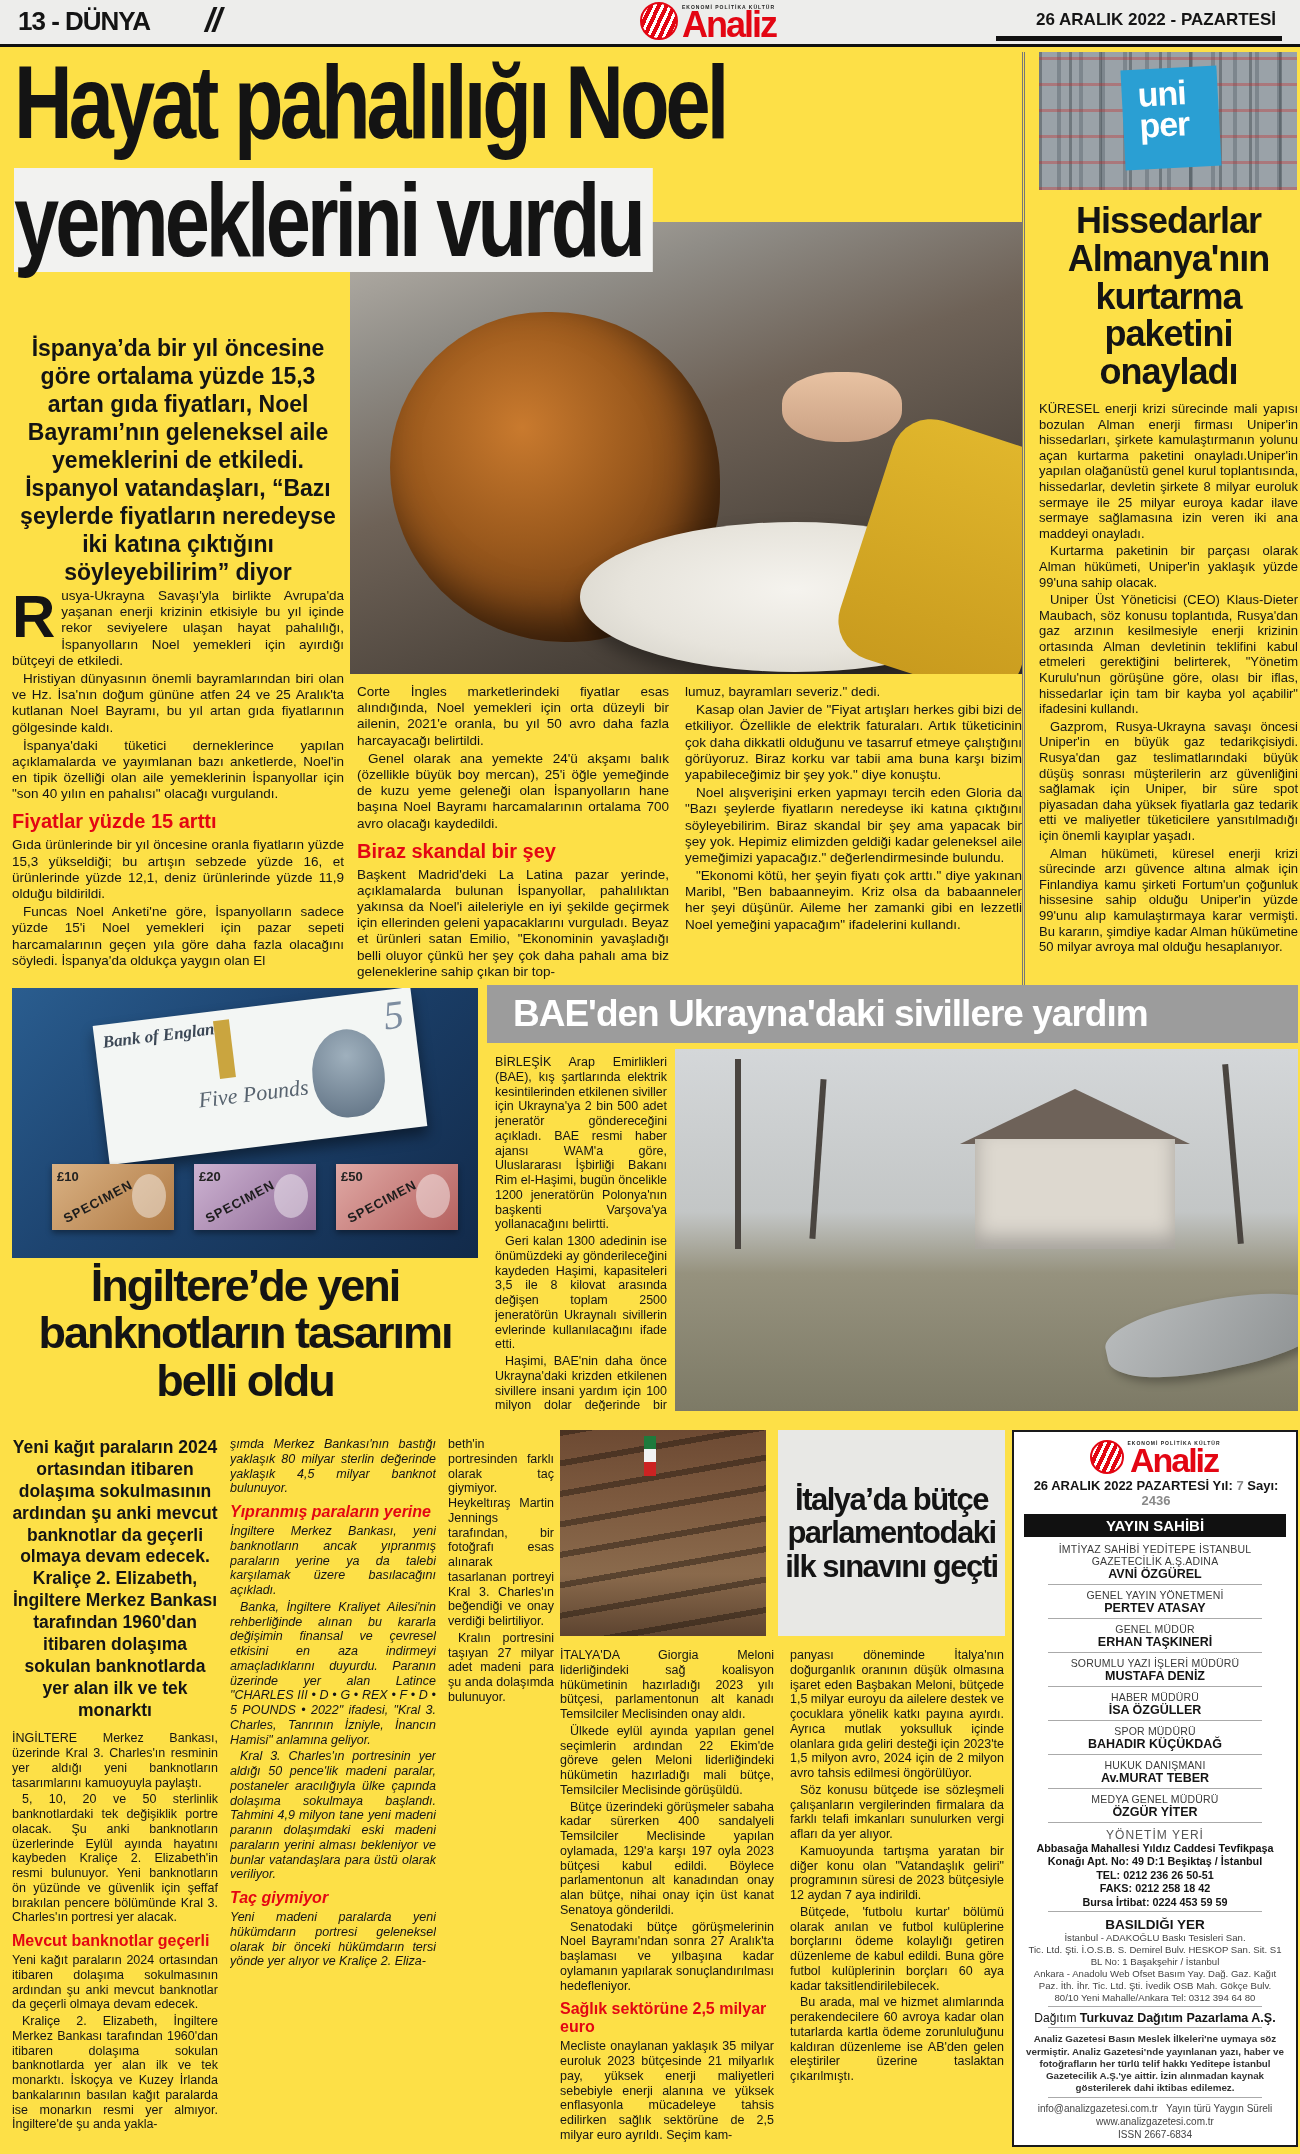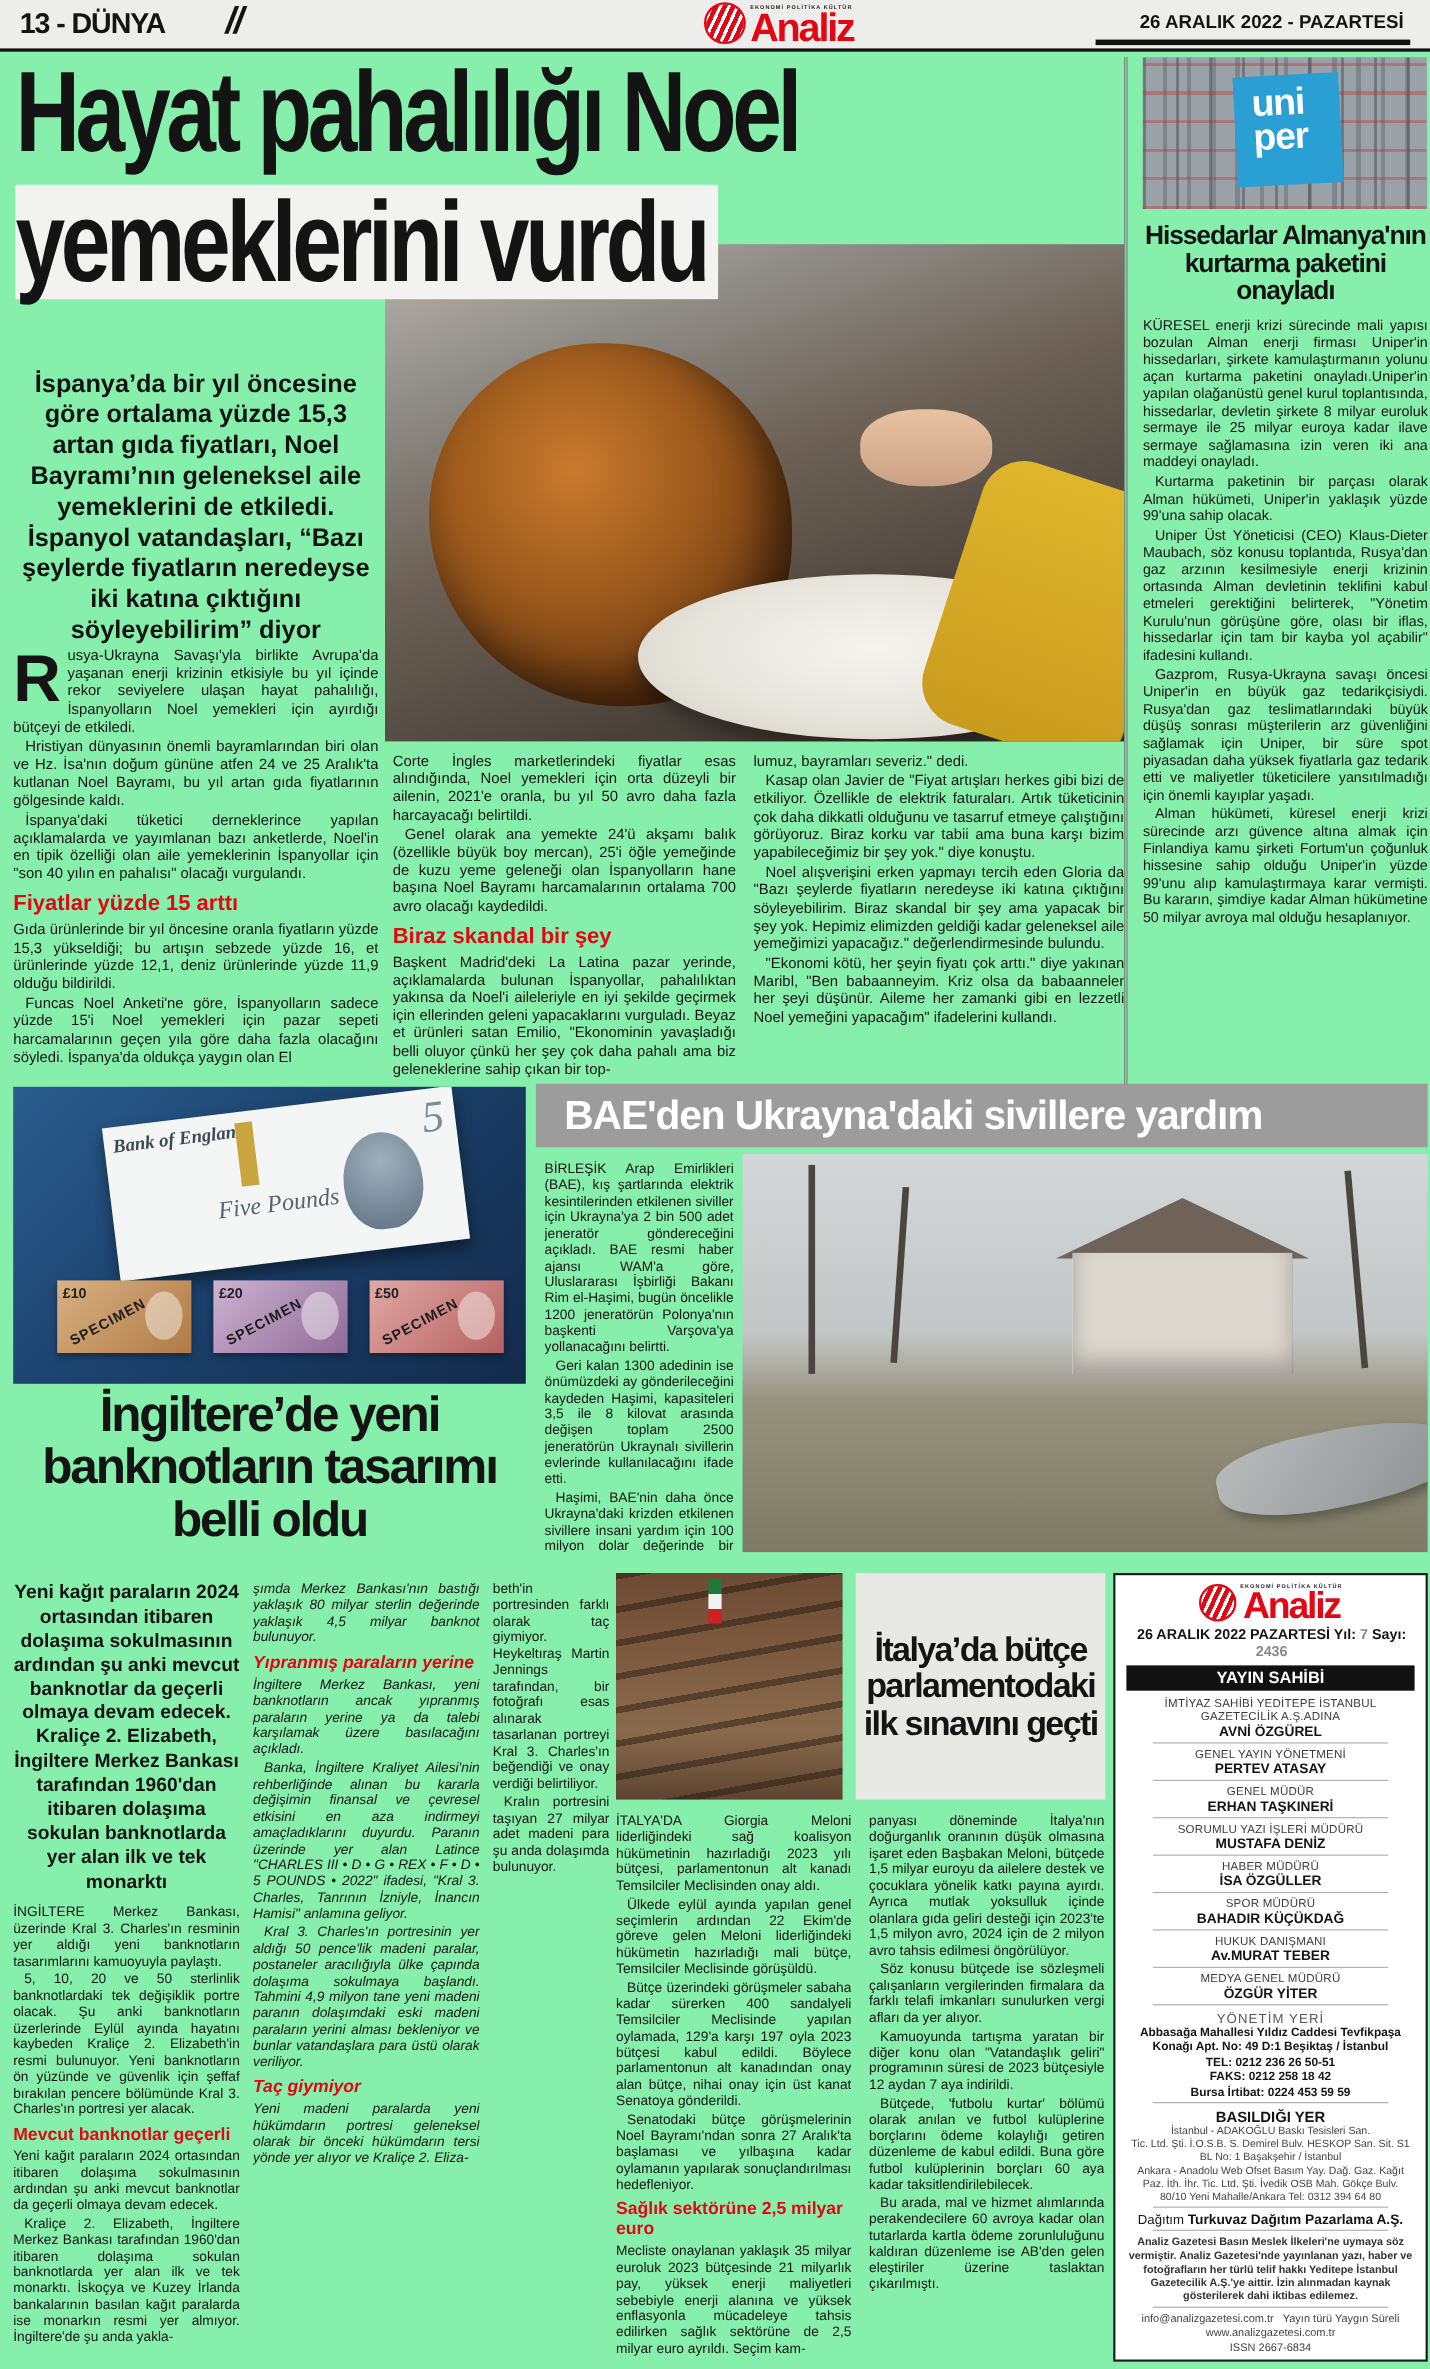--- a/index.html
+++ b/index.html
@@ -1,16 +1,16 @@
 <!DOCTYPE html>
 <html lang="tr"><head>
 <meta charset="utf-8">
 <style>
   html,body{margin:0;padding:0;background:#e8e8e6;}
-  .page{position:relative;width:1300px;height:2154px;background:#86efac;
+  .page{position:relative;width:1300px;height:2154px;background:#fde047;
         font-family:"Liberation Sans",sans-serif;color:#141414;overflow:hidden;}
   
   .hdr{position:absolute;left:0;top:0;width:1300px;height:44px;background:#ededeb;
        border-bottom:3px solid #111;}
   .hdr-left{position:absolute;left:18px;top:6px;font-size:26px;font-weight:700;letter-spacing:-1px;}
   .hdr-slashes{position:absolute;left:205px;top:0px;font-size:34px;font-weight:700;font-style:italic;letter-spacing:-2px;}
   .brand{position:absolute;left:640px;top:2px;display:flex;align-items:flex-end;}
   .globe{width:34px;height:34px;border-radius:50%;
          background:repeating-linear-gradient(115deg,#e30613 0 4px,#ffffff 4px 7px);
          border:2px solid #e30613;margin-right:4px;}
@@ -53,21 +53,21 @@
         border-left:3px double #777;padding-left:14px;box-sizing:border-box;overflow:hidden;}
   .uniphoto{position:relative;width:258px;height:138px;overflow:hidden;
             background:repeating-linear-gradient(90deg,#9aa2a8 0 18px,#7d868d 18px 22px),
                        linear-gradient(180deg,#aab2b8,#6d767d);}
   .unigrid{position:absolute;inset:0;background:
      repeating-linear-gradient(0deg,rgba(200,40,40,.35) 0 3px,transparent 3px 26px),
      repeating-linear-gradient(90deg,rgba(60,70,75,.45) 0 3px,transparent 3px 30px);}
   .unisign{position:absolute;left:84px;top:16px;width:96px;height:100px;background:#2a9fd3;
            color:#fff;font-weight:700;font-size:34px;line-height:0.9;letter-spacing:-1px;
            padding:10px 0 0 16px;box-sizing:border-box;transform:rotate(-3deg);}
-  .sidehead{font-size:24px;font-weight:700;text-align:center;line-height:1.05;
+  .sidehead{font-size:36px;font-weight:700;text-align:center;line-height:1.05;
             letter-spacing:-1px;margin:12px 0 10px 0;}
   .side .bodytxt p{font-size:13px;line-height:1.2;}
   .kicker{font-weight:400;}
   
   .bae{position:absolute;left:487px;top:985px;width:811px;height:432px;overflow:hidden;}
   .baebar{width:100%;height:58px;background:#9c9c9c;color:#fff;font-weight:700;
           font-size:37px;letter-spacing:-1px;line-height:58px;padding-left:26px;box-sizing:border-box;}
   .baetext{position:absolute;left:8px;top:70px;width:172px;height:356px;overflow:hidden;}
   .baetext p{font-size:12.5px;line-height:1.18;margin:0 0 2px 0;text-align:justify;}
   .baetext p + p{text-indent:10px;}

